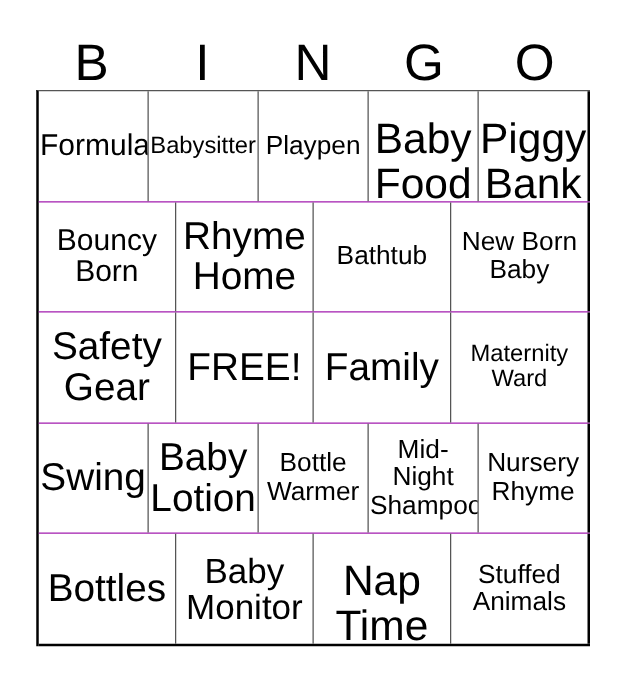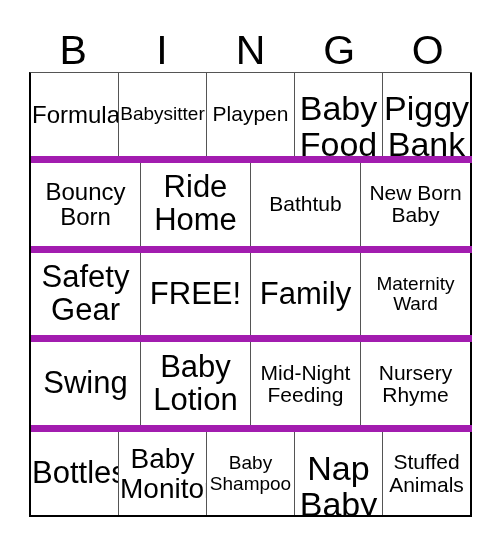--- a/index.html
+++ b/index.html
@@ -53,21 +53,21 @@
     box-sizing: border-box;
     border-top: 1px solid #555555;
     border-left: 2px solid #000000;
     display: flex;
     flex-direction: column;
   }
   .grid-row {
     display: flex;
     flex: 1 1 0;
     min-height: 0;
-    border-bottom: 7px solid #a21caf;
+    border-bottom: 1px solid #a21caf;
     box-sizing: border-box;
   }
   .grid-row:last-child {
     border-bottom: 2px solid #000000;
   }
   .cell {
     flex: 1 1 0;
     min-width: 0;
     box-sizing: border-box;
     border-right: 1px solid #555555;
@@ -128,21 +128,21 @@
       <div class="cell">
           <span class="cell-text fs-huge">Piggy Bank</span>
         </div>
     </div>
 
     <div class="grid-row">
       <div class="cell">
           <span class="cell-text fs-lg">Bouncy Born</span>
         </div>
       <div class="cell">
-          <span class="cell-text fs-xxl">Ride Home</span>
+          <span class="cell-text fs-xxl">Rhyme Home</span>
         </div>
       <div class="cell">
           <span class="cell-text fs-md">Bathtub</span>
         </div>
       <div class="cell">
           <span class="cell-text fs-md">New Born Baby</span>
         </div>
     </div>
 
     <div class="grid-row">
@@ -161,39 +161,39 @@
     </div>
 
     <div class="grid-row">
       <div class="cell">
           <span class="cell-text fs-xxl">Swing</span>
         </div>
       <div class="cell">
           <span class="cell-text fs-xxl">Baby Lotion</span>
         </div>
       <div class="cell">
-          <span class="cell-text fs-md">Mid-Night Feeding</span>
+          <span class="cell-text fs-md">Bottle Warmer</span>
+        </div>
+      <div class="cell">
+          <span class="cell-text fs-md">Mid-Night Shampoo</span>
         </div>
       <div class="cell">
           <span class="cell-text fs-md">Nursery Rhyme</span>
         </div>
     </div>
 
     <div class="grid-row">
       <div class="cell">
           <span class="cell-text fs-xxl">Bottles</span>
         </div>
       <div class="cell">
           <span class="cell-text fs-xl">Baby Monitor</span>
         </div>
       <div class="cell">
-          <span class="cell-text fs-sm">Baby Shampoo</span>
-        </div>
-      <div class="cell">
-          <span class="cell-text fs-huge">Nap Baby</span>
+          <span class="cell-text fs-huge">Nap Time</span>
         </div>
       <div class="cell">
           <span class="cell-text fs-md">Stuffed Animals</span>
         </div>
     </div>
 
   </div>
 </div>
 
 </body></html>

